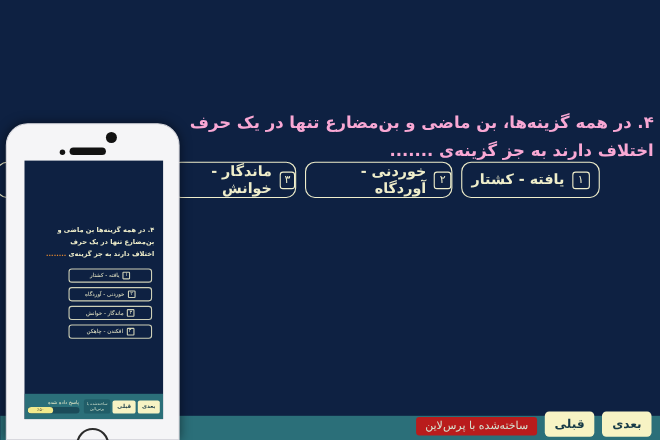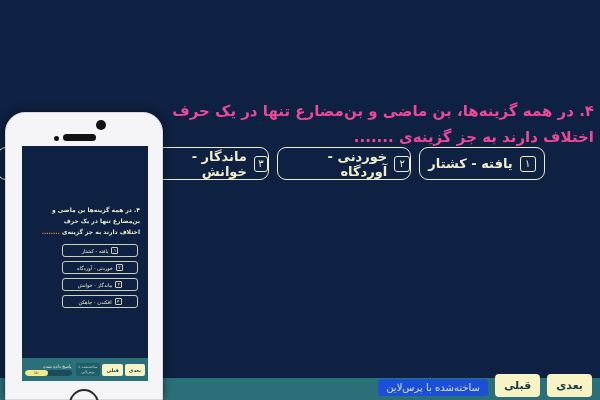--- a/index.html
+++ b/index.html
@@ -7,21 +7,21 @@
   body {
     position:relative; overflow:hidden;
     background:#0e2142;
     font-family:"DejaVu Sans", sans-serif;
     direction:rtl;
   }
 
   
   .question {
     position:absolute; top:98px; right:6px; left:150px;
-    color:#ec4899; font-size:15px; font-weight:bold;
+    color:#f9a8d4; font-size:15px; font-weight:bold;
     text-align:right; line-height:26px;
   }
 
   
   .options-row {
     position:absolute; top:147px; right:55px;
     display:flex; gap:8px; align-items:center;
   }
   .opt-box {
     height:33px; border:1.5px solid #efeecb; border-radius:9px;
@@ -46,21 +46,21 @@
     display:flex; align-items:flex-end; gap:7px;
     padding:0 8px 2px 0;
   }
   .nav-btn {
     background:#f7f3c4; color:#173a47;
     border:none; border-radius:4px;
     font-family:inherit; font-size:11px; font-weight:bold;
     padding:5px 9px; margin-bottom:1px; cursor:pointer;
   }
   .credit-badge {
-    background:#1d4ed8; color:#d6e4d2;
+    background:#b91c1c; color:#d6e4d2;
     border-radius:3px; font-size:10px;
     padding:2px 8px; height:17px; line-height:13px;
     margin-bottom:2px; cursor:pointer; white-space:nowrap;
   }
 
   
   .phone {
     position:absolute; left:5px; top:112px; width:158px; height:288px;
     background:#f5f5f7; border:1px solid #d8d8de;
     border-radius:20px 20px 0 0;

